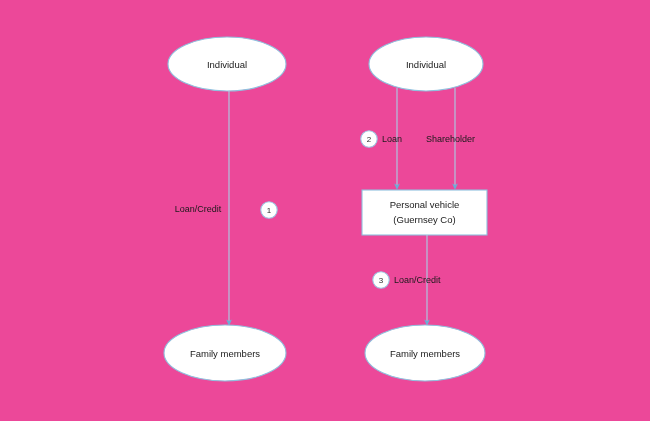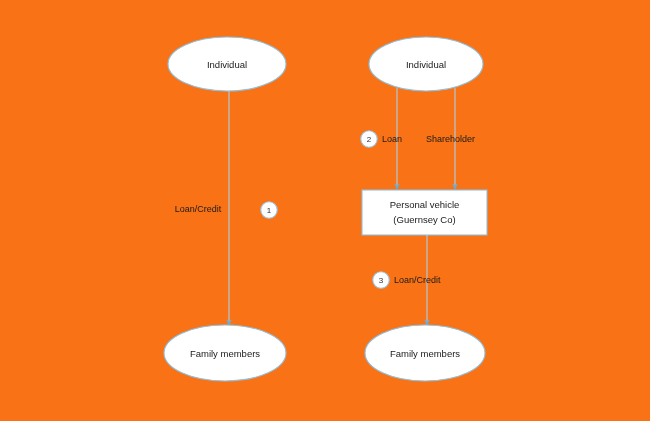--- a/index.html
+++ b/index.html
@@ -10,21 +10,21 @@
   body {
     width: 650px;
     height: 421px;
     overflow: hidden;
     font-family: "Liberation Sans", sans-serif;
   }
   #canvas {
     position: relative;
     width: 650px;
     height: 421px;
-    background: #f97316;
+    background: #ec4899;
   }
   #diagram-svg {
     position: absolute;
     top: 0;
     left: 0;
     width: 650px;
     height: 421px;
   }
   .node-label {
     font-family: "Liberation Sans", sans-serif;

